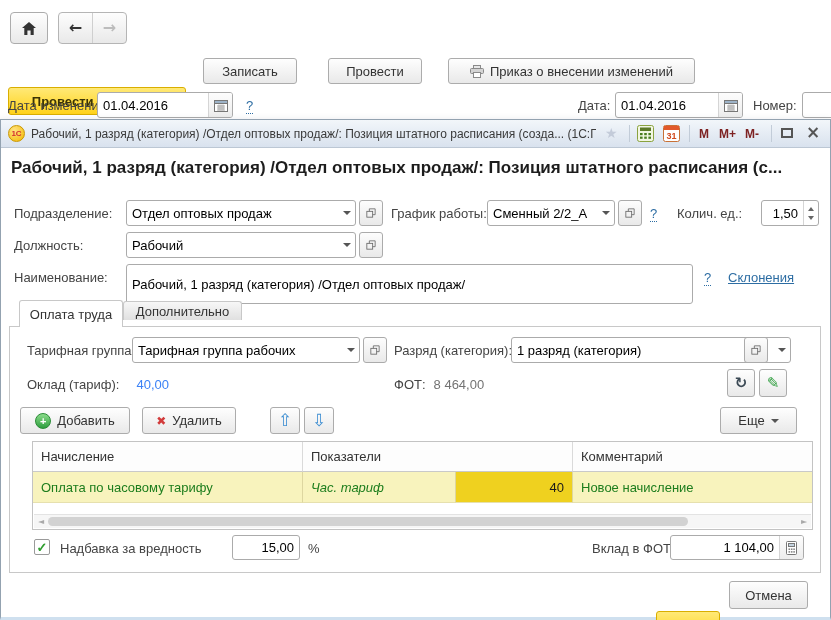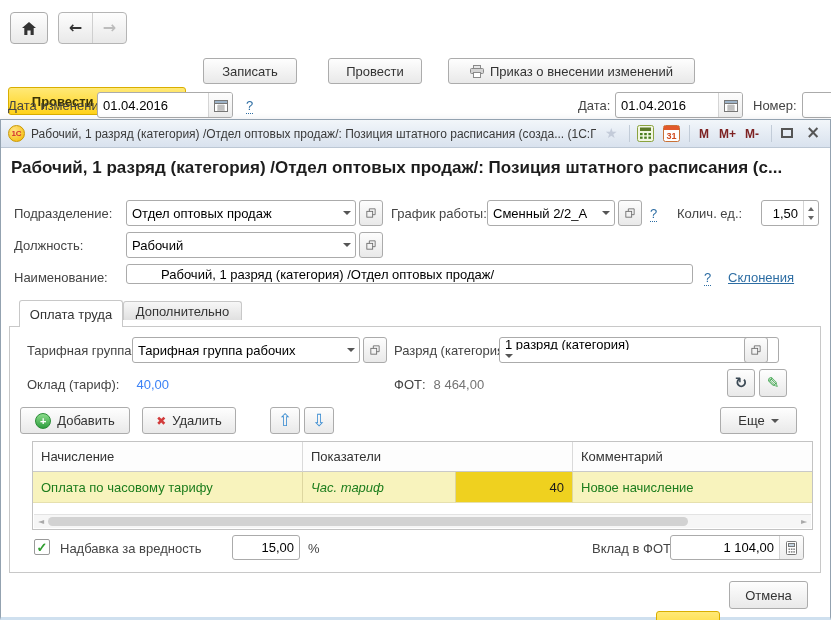--- a/index.html
+++ b/index.html
@@ -232,21 +232,21 @@
         </span>
     </div>
     <button class="openbtn abs" style="left:358px;top:112px;width:24px;height:26px;">
       <svg width="12" height="12" viewBox="0 0 12 12">
           <rect x="1" y="4" width="7" height="7" fill="none" stroke="#666"></rect>
           <path d="M4 4V1h7v7h-3" fill="none" stroke="#666"></path>
         </svg>
     </button>
 
     <span class="lbl abs" style="left:13px;top:150px;">Наименование:</span>
-    <div class="field abs" style="left:125px;top:144px;width:567px;height:20px;padding-left:29px;">
+    <div class="field abs" style="left:125px;top:144px;width:567px;height:40px;">
       <span class="val">Рабочий, 1 разряд (категория) /Отдел оптовых продаж/</span>
     </div>
     <a class="hlink abs" style="left:703px;top:150px;">?</a>
     <a class="ulink abs" style="left:727px;top:150px;">Склонения</a>
 
     <div class="tab active abs" style="left:18px;top:180px;width:104px;height:27px;">Оплата труда</div>
     <div class="tab inactive abs" style="left:122px;top:181px;width:119px;height:19px;">Дополнительно</div>
 
     <div class="panel abs" style="left:8px;top:206px;width:812px;height:247px;">
 
@@ -257,21 +257,21 @@
             <span class="caret"></span>
           </span>
       </div>
       <button class="openbtn abs" style="left:353px;top:10px;width:24px;height:26px;">
         <svg width="12" height="12" viewBox="0 0 12 12">
             <rect x="1" y="4" width="7" height="7" fill="none" stroke="#666"></rect>
             <path d="M4 4V1h7v7h-3" fill="none" stroke="#666"></path>
           </svg>
       </button>
       <span class="lbl abs" style="left:384px;top:16px;">Разряд (категория):</span>
-      <div class="field abs" style="left:489px;top:10px;width:280px;height:26px;flex-direction:column;">
+      <div class="field abs" style="left:501px;top:10px;width:280px;height:26px;">
         <span class="val">1 разряд (категория)</span>
         <span class="ddzone">
             <span class="caret"></span>
           </span>
       </div>
       <button class="openbtn abs" style="left:734px;top:10px;width:24px;height:26px;">
         <svg width="12" height="12" viewBox="0 0 12 12">
             <rect x="1" y="4" width="7" height="7" fill="none" stroke="#666"></rect>
             <path d="M4 4V1h7v7h-3" fill="none" stroke="#666"></path>
           </svg>

